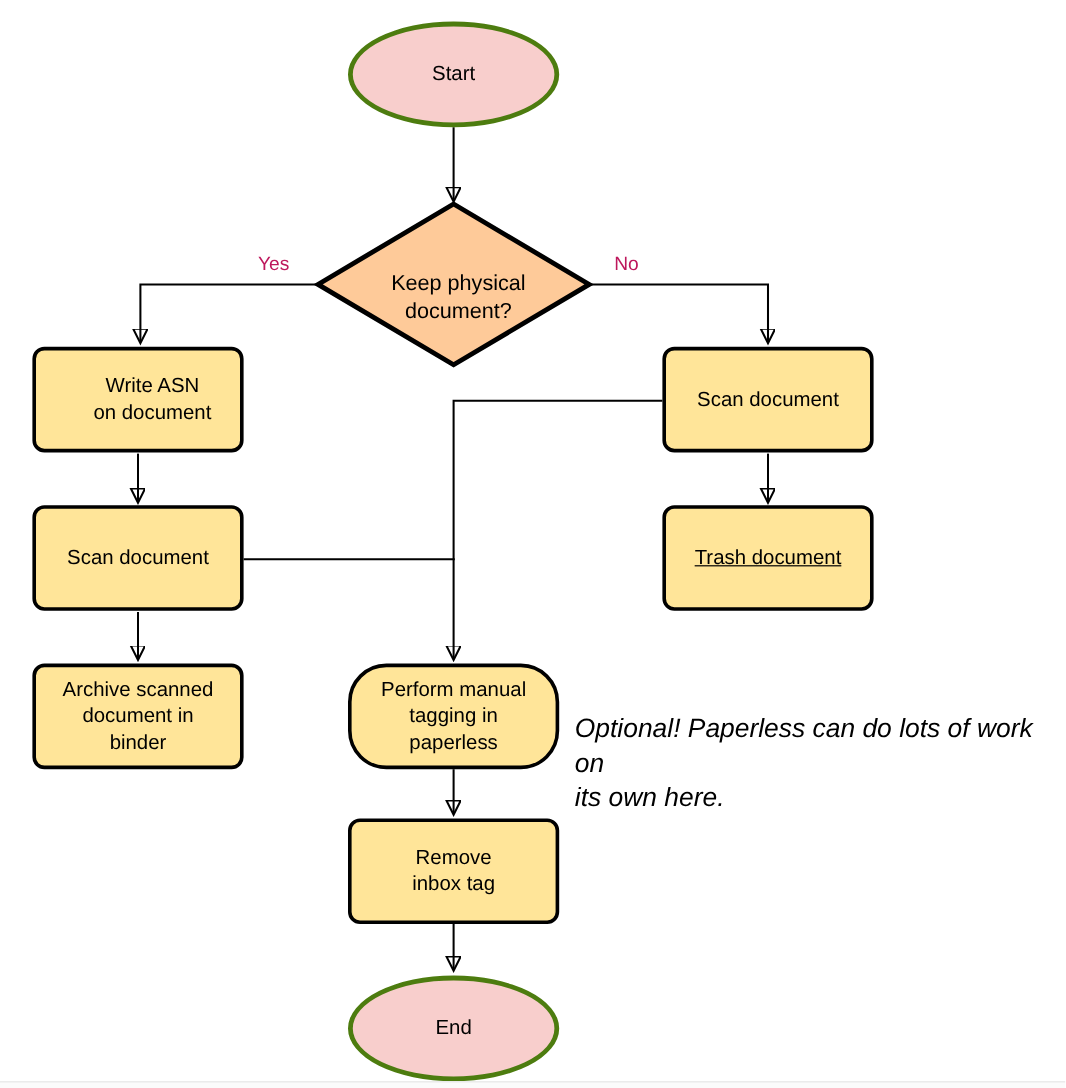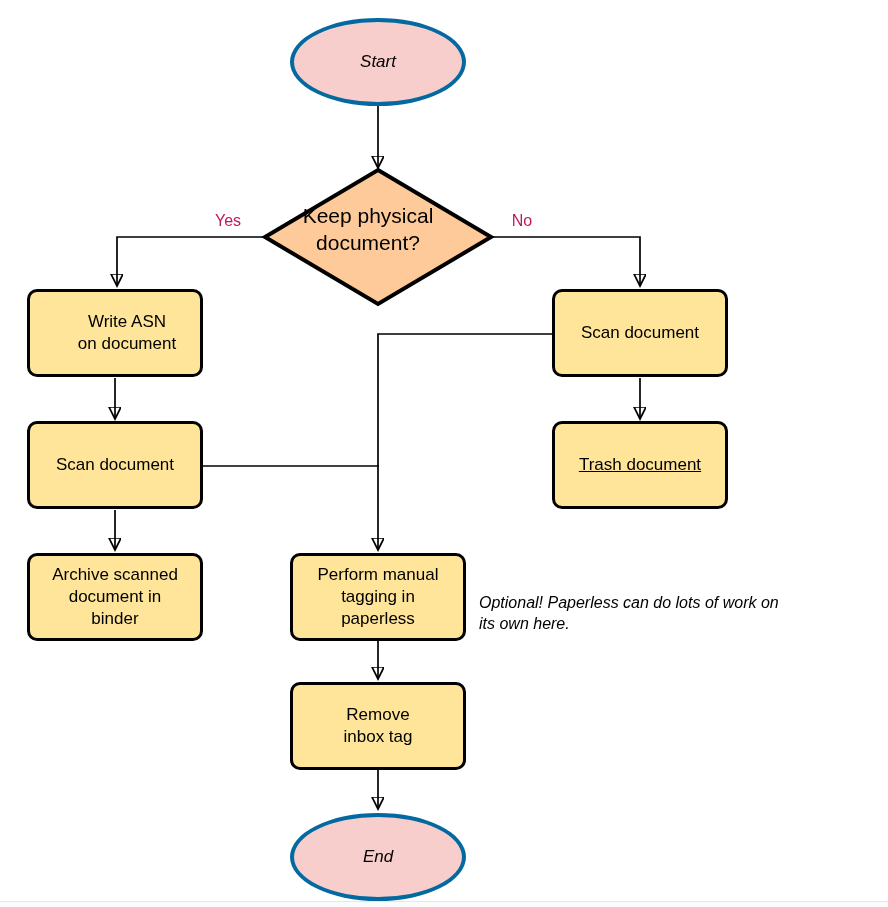--- a/index.html
+++ b/index.html
@@ -22,51 +22,50 @@
   }
   .rect{
     width:176px;height:88px;
     background:#FFE599;
     border:3px solid #000;
     border-radius:10px;
   }
   .ellipse{
     width:176px;height:88px;
     background:#F8CECC;
-    border:4px solid #0369a1;
+    border:4px solid #4d7c0f;
     border-radius:50%;
-    font-style:italic;
   }
   .diamond-label{
-    position:absolute;left:283px;top:203px;
+    position:absolute;left:297px;top:203px;
     width:170px;height:68px;
-    display:flex;align-items:flex-start;justify-content:center;
-    text-align:center;font-size:21px;line-height:1.28;
+    display:flex;align-items:flex-end;justify-content:center;
+    text-align:center;font-size:18px;line-height:1.28;
     white-space:pre-line;
   }
   .edge-label{
     position:absolute;
     font-size:16px;color:#be185d;
     transform:translate(-50%,-50%);
   }
   .yes-label{left:228px;top:221px;}
   .no-label{left:522px;top:221px;}
   .annotation{
     position:absolute;left:479px;top:592px;
     width:402px;
-    font-size:16px;font-style:italic;line-height:1.32;
+    font-size:22px;font-style:italic;line-height:1.32;
     color:#000;white-space:pre-line;
   }
   .n-start{left:290px;top:18px;}
   .n-write-asn{left:27px;top:289px;padding-left:24px;}
   .n-scan-left{left:27px;top:421px;}
   .n-archive{left:27px;top:553px;}
   .n-scan-right{left:552px;top:289px;}
   .n-trash{left:552px;top:421px;text-decoration:underline;}
-  .n-perform{left:290px;top:553px;}
+  .n-perform{left:290px;top:553px;border-radius:32px;}
   .n-remove{left:290px;top:682px;}
   .n-end{left:290px;top:813px;}
   .page-bottom{
     position:absolute;left:0;bottom:0;width:888px;height:5px;
     background:#fbfbfb;border-top:1px solid #e7e7e7;
   }
 </style>
 </head>
 <body>
 

